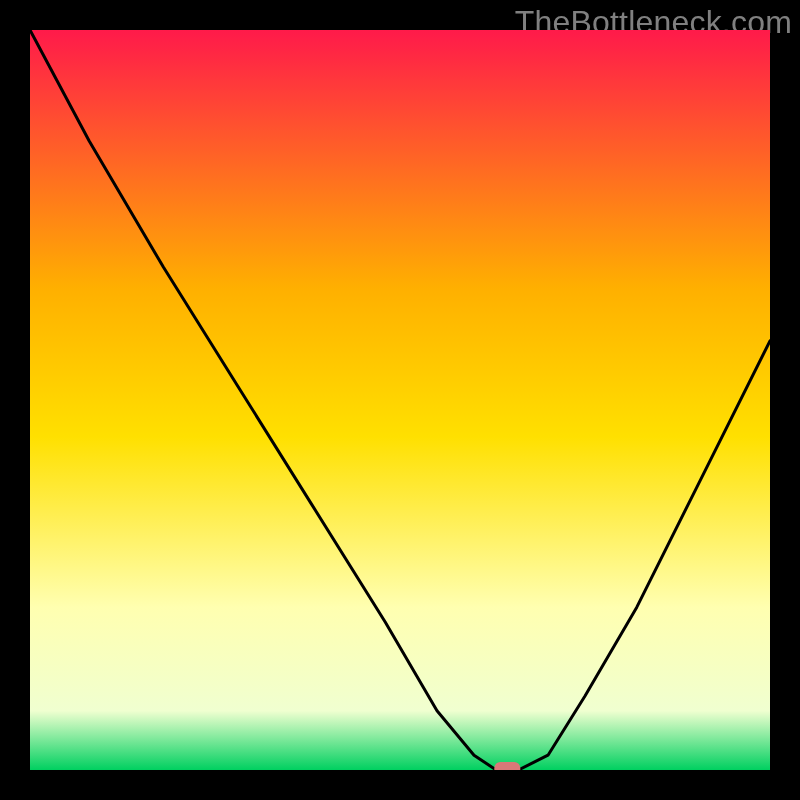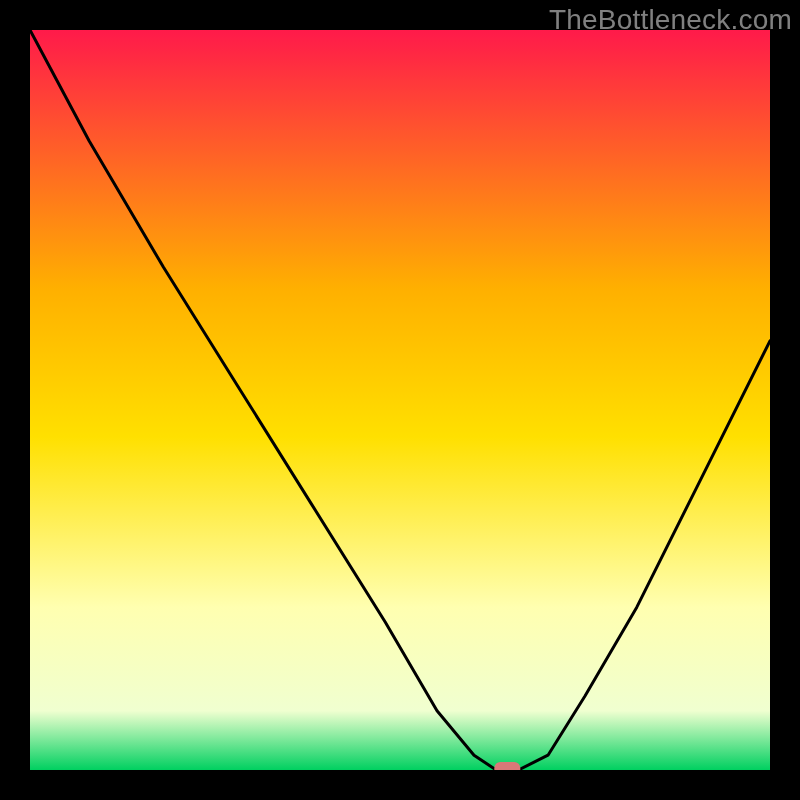--- a/index.html
+++ b/index.html
@@ -22,21 +22,21 @@
     left: 30px;
     top: 30px;
     width: 740px;
     height: 740px;
   }
   .watermark {
     position: absolute;
     top: 4px;
     right: 8px;
     color: #808080;
-    font-size: 28px;
+    font-size: 32px;
     font-weight: 500;
     letter-spacing: 0.2px;
   }
   svg { display: block; }
 </style>
 </head>
 <body>
 
 <div class="frame">
 

